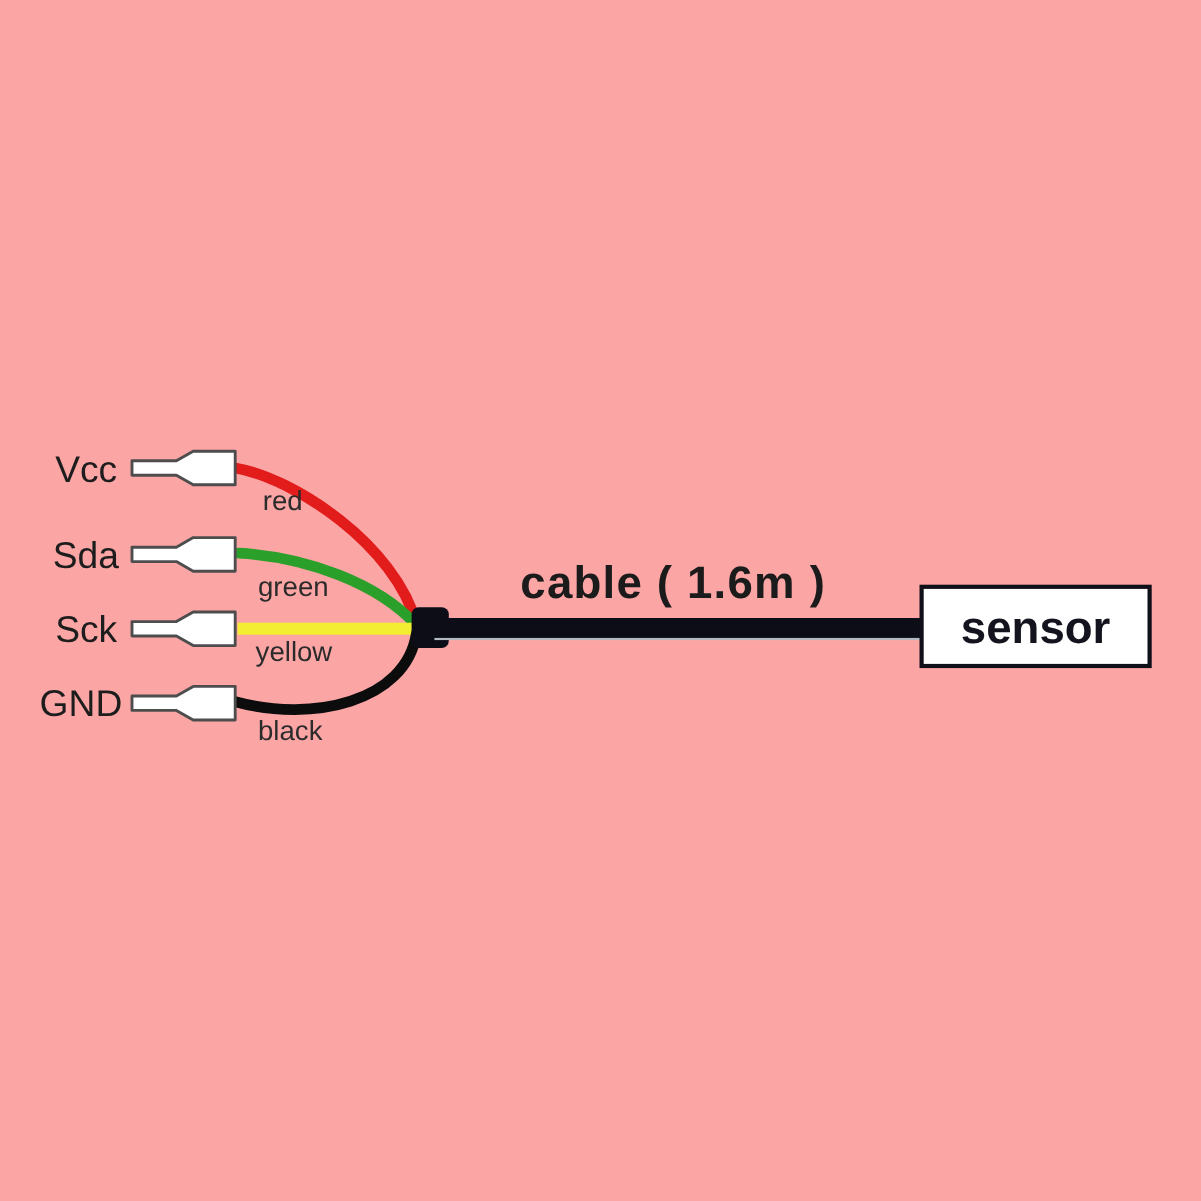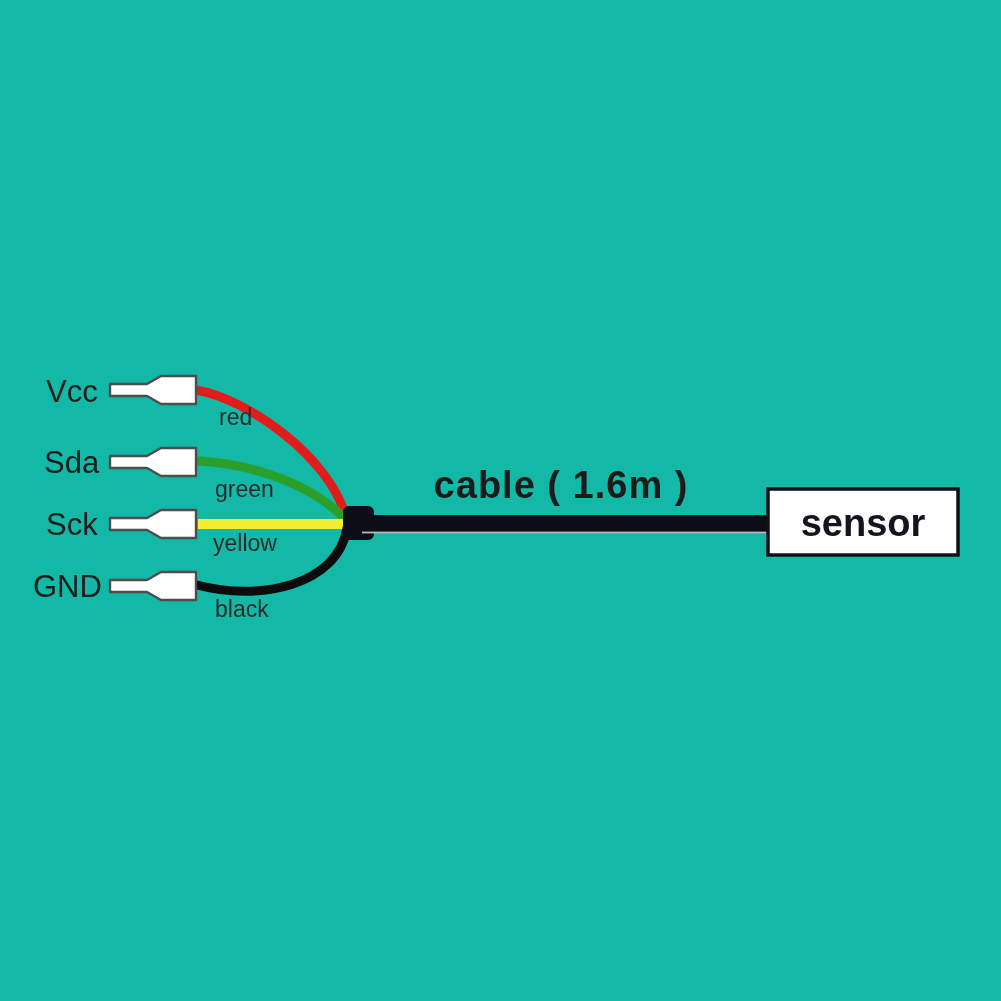--- a/index.html
+++ b/index.html
@@ -4,21 +4,21 @@
 <style>
   html, body {
     margin: 0;
     padding: 0;
     background: #ffffff;
   }
   #canvas {
     position: relative;
     width: 1001px;
     height: 1001px;
-    background: #14b8a6;
+    background: #fca5a5;
     overflow: hidden;
     font-family: "Liberation Sans", sans-serif;
   }
   svg text {
     font-family: "Liberation Sans", sans-serif;
   }
   .wire {
     fill: none;
     stroke-linecap: round;
   }

